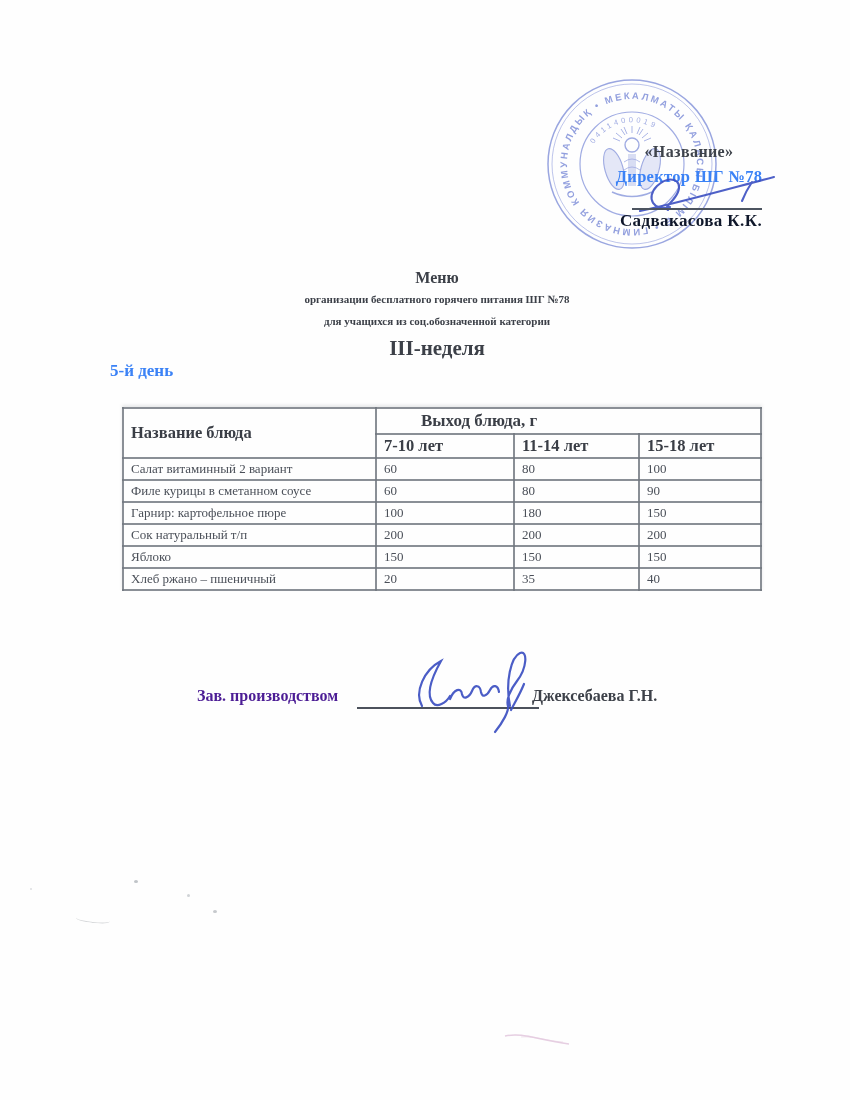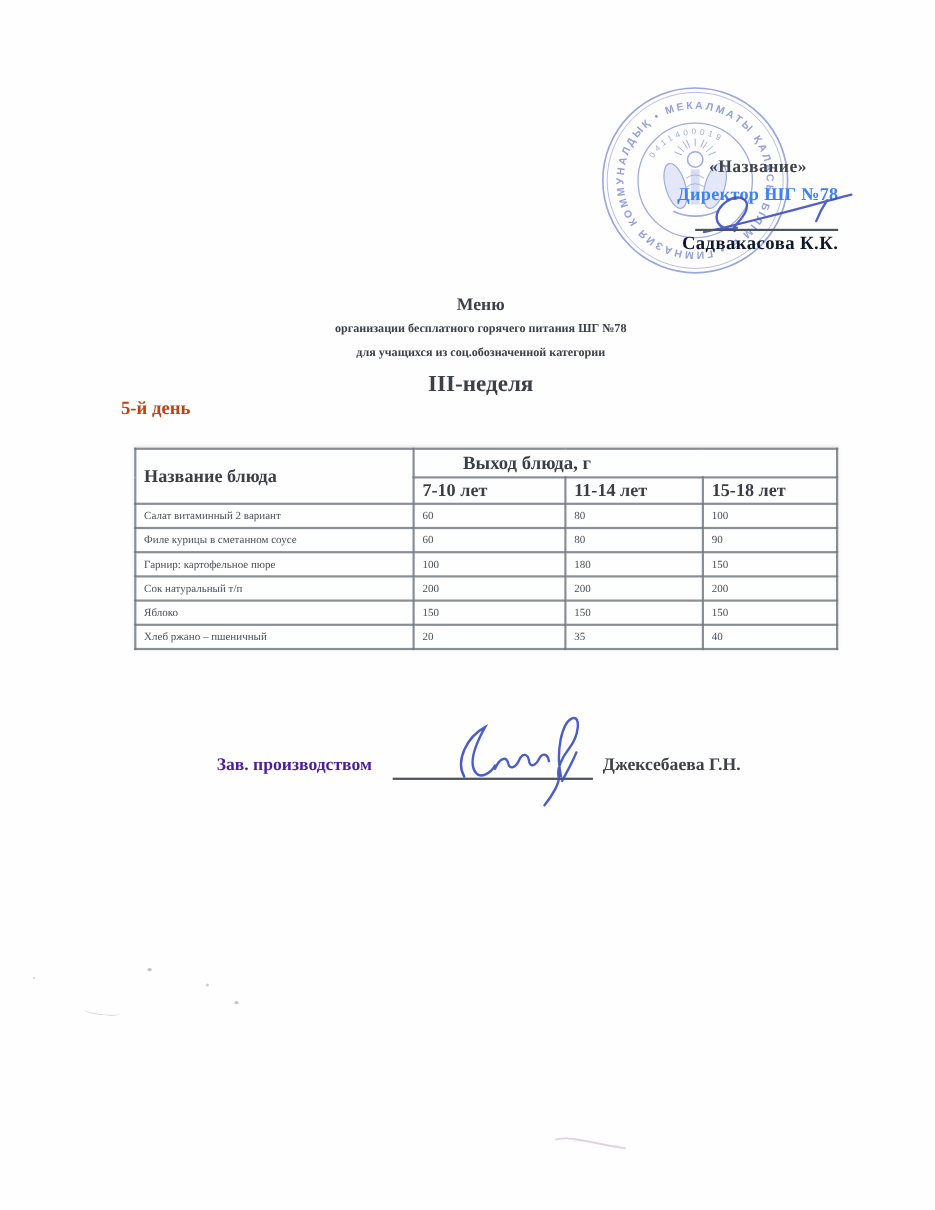--- a/index.html
+++ b/index.html
@@ -48,21 +48,21 @@
   .title-block {
     position: absolute; left: 25px; top: 267px; width: 824px;
     text-align: center; color: #3c4048;
   }
   .title-menu   { font-weight: bold; font-size: 16px; line-height: 21px; }
   .title-line2  { font-weight: bold; font-size: 11px; line-height: 22px; }
   .title-line3  { font-weight: bold; font-size: 11px; line-height: 22px; }
   .title-week   { font-weight: bold; font-size: 21px; line-height: 27px; margin-top: 3px; }
   .day-label {
     position: absolute; left: 110px; top: 361px;
-    font-weight: bold; font-size: 17px; color: #c2410c;
+    font-weight: bold; font-size: 17px; color: #3b82f6;
   }
   
   .menu-table {
     position: absolute; left: 122px; top: 407px;
     border-collapse: collapse;
     table-layout: fixed;
     width: 638px;
     box-shadow: 0 -2px 3px rgba(120,125,133,0.18);
   }
   .menu-table td, .menu-table th {
@@ -70,40 +70,40 @@
     padding: 0 0 0 7px;
     text-align: left;
     vertical-align: middle;
     overflow: hidden;
     white-space: nowrap;
   }
   .menu-table th {
     font-weight: bold; font-size: 16.5px; color: #3a3e46;
   }
   .menu-table td {
-    font-weight: normal; font-size: 10px; color: #4a4f58;
+    font-weight: normal; font-size: 13px; color: #4a4f58;
   }
   .row-h1 { height: 26px; }
   .row-h2 { height: 24px; }
   .row-data { height: 22px; }
   .group-header { padding-left: 44px !important; font-size: 17px !important; }
   
   .footer-label {
     position: absolute; left: 197px; top: 687px;
     font-weight: bold; font-size: 16px; color: #4c1d95;
   }
   .footer-underline {
     position: absolute; left: 357px; top: 690px; width: 182px; height: 17px;
     border-bottom: 2px solid #4c525c;
   }
   .footer-sig-svg {
     position: absolute; left: 410px; top: 648px; width: 142px; height: 86px;
   }
   .footer-name {
-    position: absolute; left: 548px; top: 687px;
+    position: absolute; left: 532px; top: 687px;
     font-weight: bold; font-size: 16px; color: #3d4149;
   }
   
   .speck { position: absolute; border-radius: 50%; background: #8d939b; }
   .speck-a { left: 134px; top: 880px; width: 4px; height: 3px; opacity: .55; }
   .speck-b { left: 187px; top: 894px; width: 3px; height: 3px; opacity: .4; }
   .speck-c { left: 213px; top: 910px; width: 4px; height: 3px; opacity: .5; }
   .speck-d { left: 30px;  top: 888px; width: 2px; height: 2px; opacity: .3; }
   .faint-arc {
     position: absolute; left: 76px; top: 916px; width: 34px; height: 6px;

